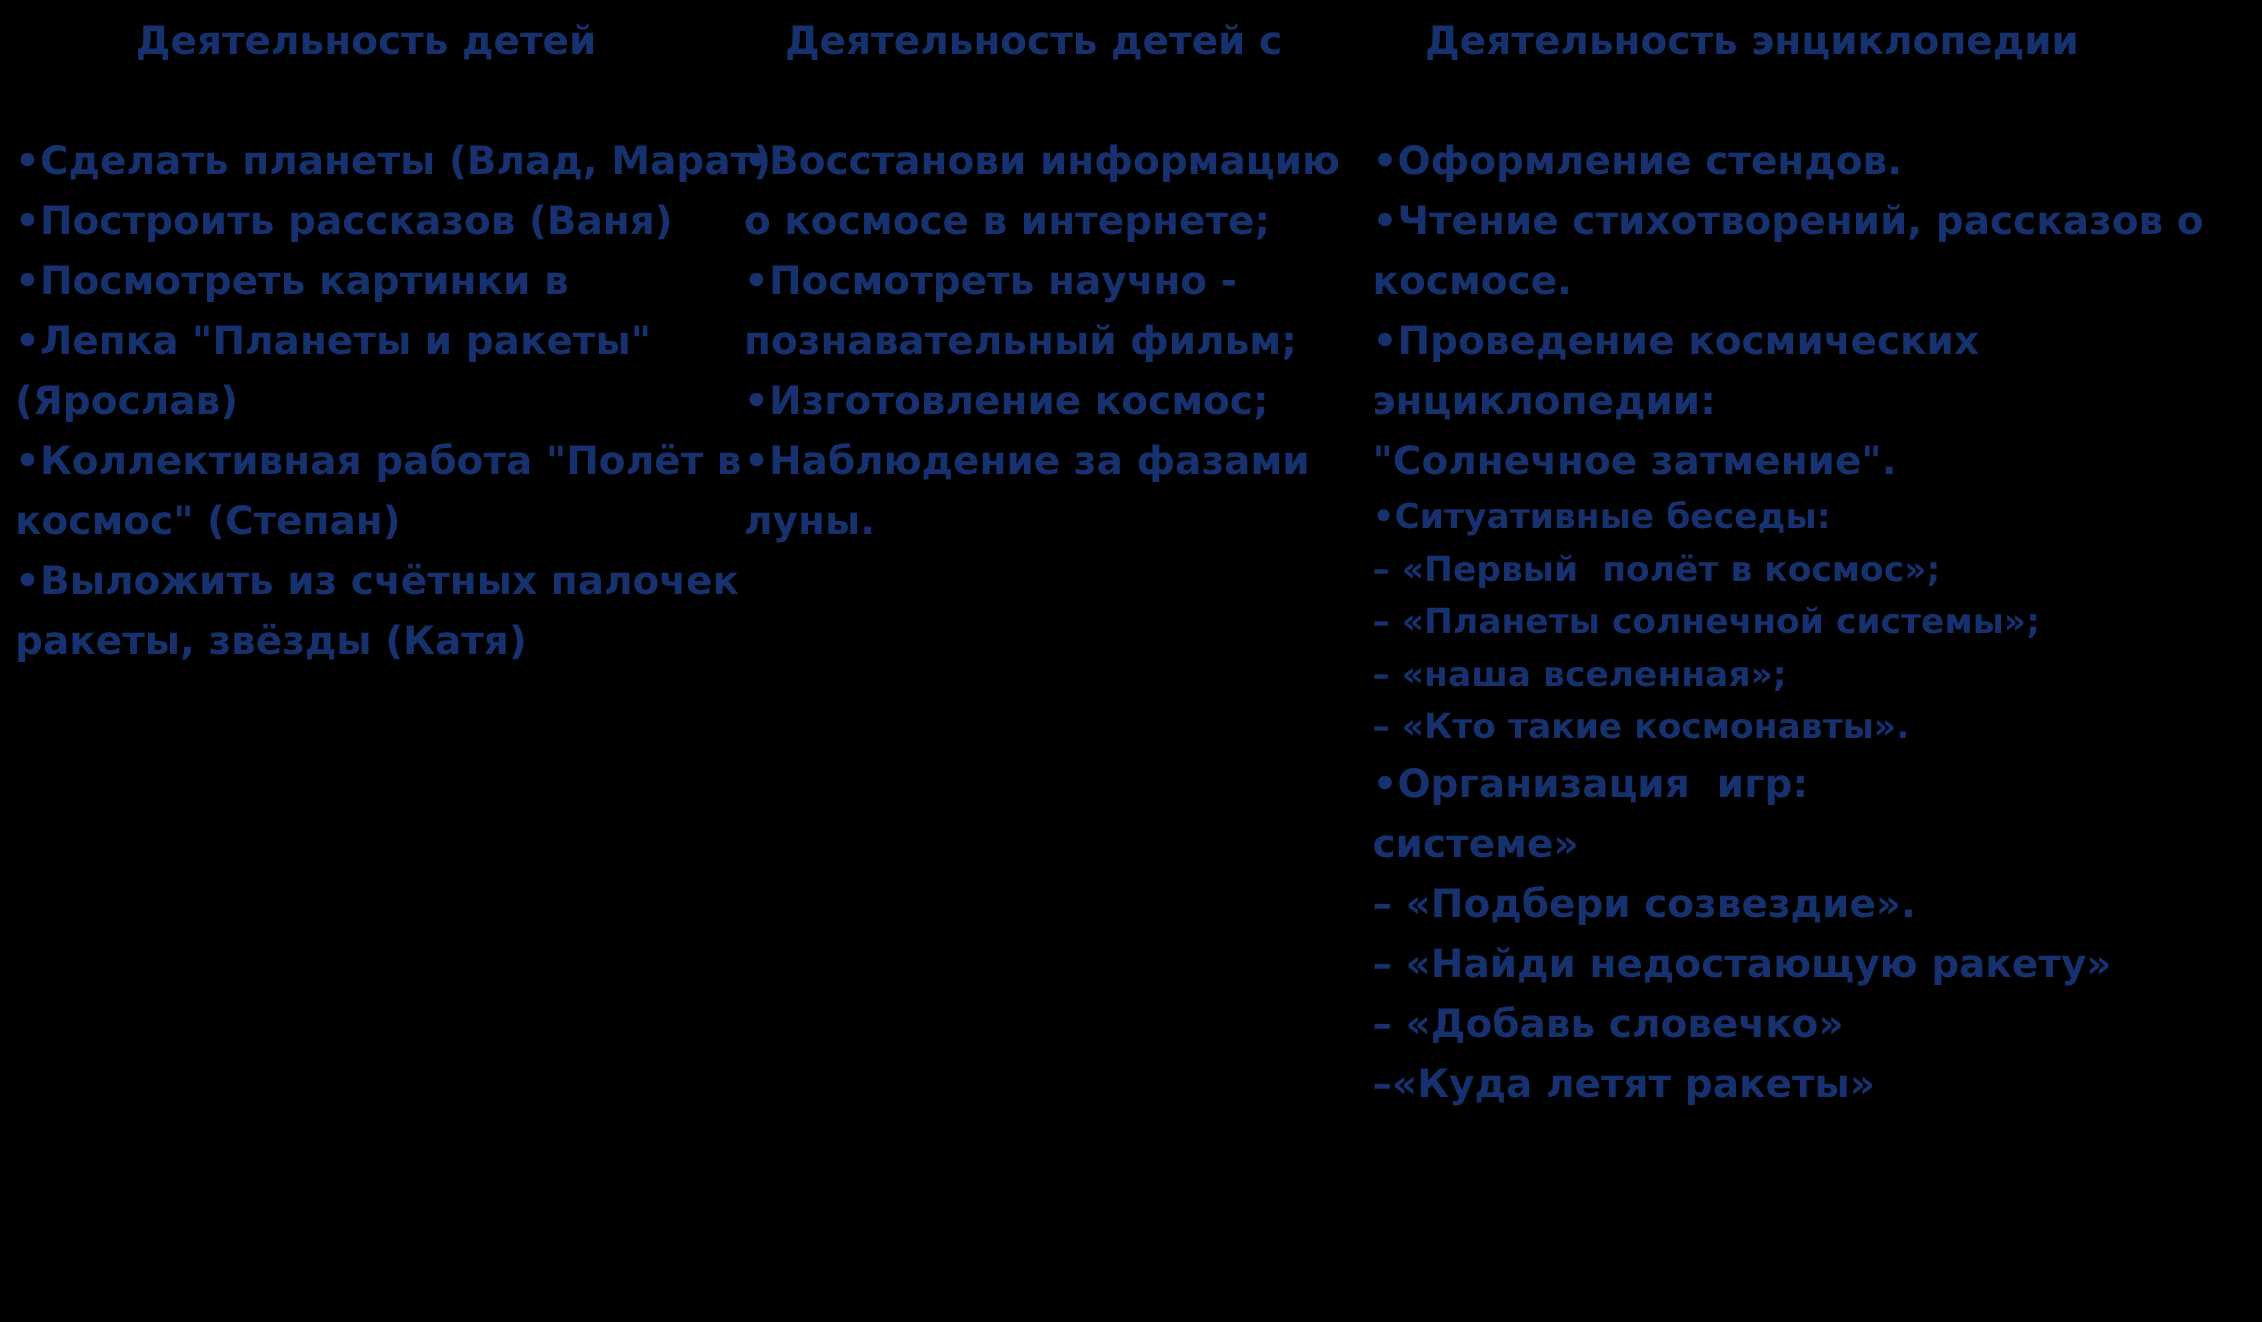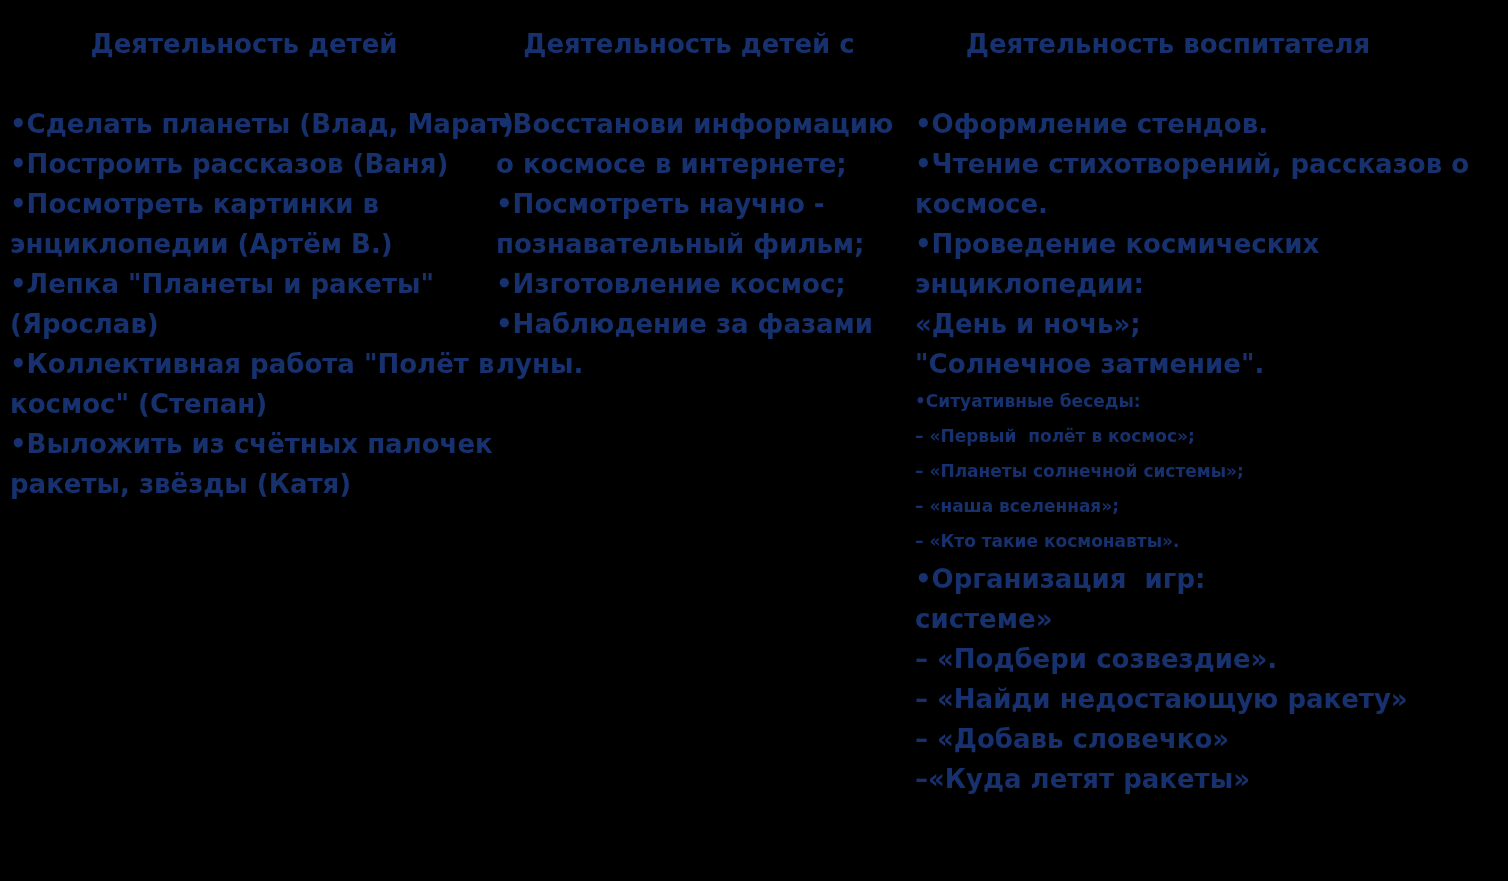--- a/index.html
+++ b/index.html
@@ -22,54 +22,52 @@
   .col {
     position: absolute;
     top: 8px;
   }
   .col1 { left: 10px;  width: 468px; }
   .col2 { left: 496px; width: 386px; }
   .col3 { left: 915px; width: 506px; }
   .col-header {
     height: 80px;
     text-align: center;
-    margin-top: 16px;
   }
   .hline {
     font-size: 26px;
     line-height: 40px;
     white-space: pre;
   }
   .line {
     font-size: 26px;
     line-height: 40px;
     height: 40px;
     white-space: pre;
     text-align: left;
   }
   .line.small {
-    font-size: 17px;
+    font-size: 23px;
     line-height: 35px;
     height: 35px;
   }
 </style>
 </head>
 <body style="background: rgb(0, 0, 0);">
 
 <div class="slide" style="background: rgb(0, 0, 0); color: rgb(23, 49, 110);">
 
   <section class="col col1">
     <div class="col-header">
       <div class="hline">Деятельность детей</div>
     </div>
     <div class="col-body">
       <div class="line">•Сделать планеты (Влад, Марат)</div>
       <div class="line">•Построить рассказов (Ваня)</div>
       <div class="line">•Посмотреть картинки в</div>
-      <div class="line">энциклопедии (Артём В.)</div>
       <div class="line">•Лепка "Планеты и ракеты"</div>
       <div class="line">(Ярослав)</div>
       <div class="line">•Коллективная работа "Полёт в</div>
       <div class="line">космос" (Степан)</div>
       <div class="line">•Выложить из счётных палочек</div>
       <div class="line">ракеты, звёзды (Катя)</div>
     </div>
   </section>
 
   <section class="col col2">
@@ -82,29 +80,28 @@
       <div class="line">•Посмотреть научно -</div>
       <div class="line">познавательный фильм;</div>
       <div class="line">•Изготовление космос;</div>
       <div class="line">•Наблюдение за фазами</div>
       <div class="line">луны.</div>
     </div>
   </section>
 
   <section class="col col3">
     <div class="col-header">
-      <div class="hline">Деятельность воспитателя</div>
+      <div class="hline">Деятельность энциклопедии</div>
     </div>
     <div class="col-body">
       <div class="line">•Оформление стендов.</div>
       <div class="line">•Чтение стихотворений, рассказов о</div>
       <div class="line">космосе.</div>
       <div class="line">•Проведение космических</div>
       <div class="line">энциклопедии:</div>
-      <div class="line">«День и ночь»;</div>
       <div class="line">"Солнечное затмение".</div>
       <div class="line small">•Ситуативные беседы:</div>
       <div class="line small">– «Первый  полёт в космос»;</div>
       <div class="line small">– «Планеты солнечной системы»;</div>
       <div class="line small">– «наша вселенная»;</div>
       <div class="line small">– «Кто такие космонавты».</div>
       <div class="line">•Организация  игр:</div>
       <div class="line">системе»</div>
       <div class="line">– «Подбери созвездие».</div>
       <div class="line">– «Найди недостающую ракету»</div>

